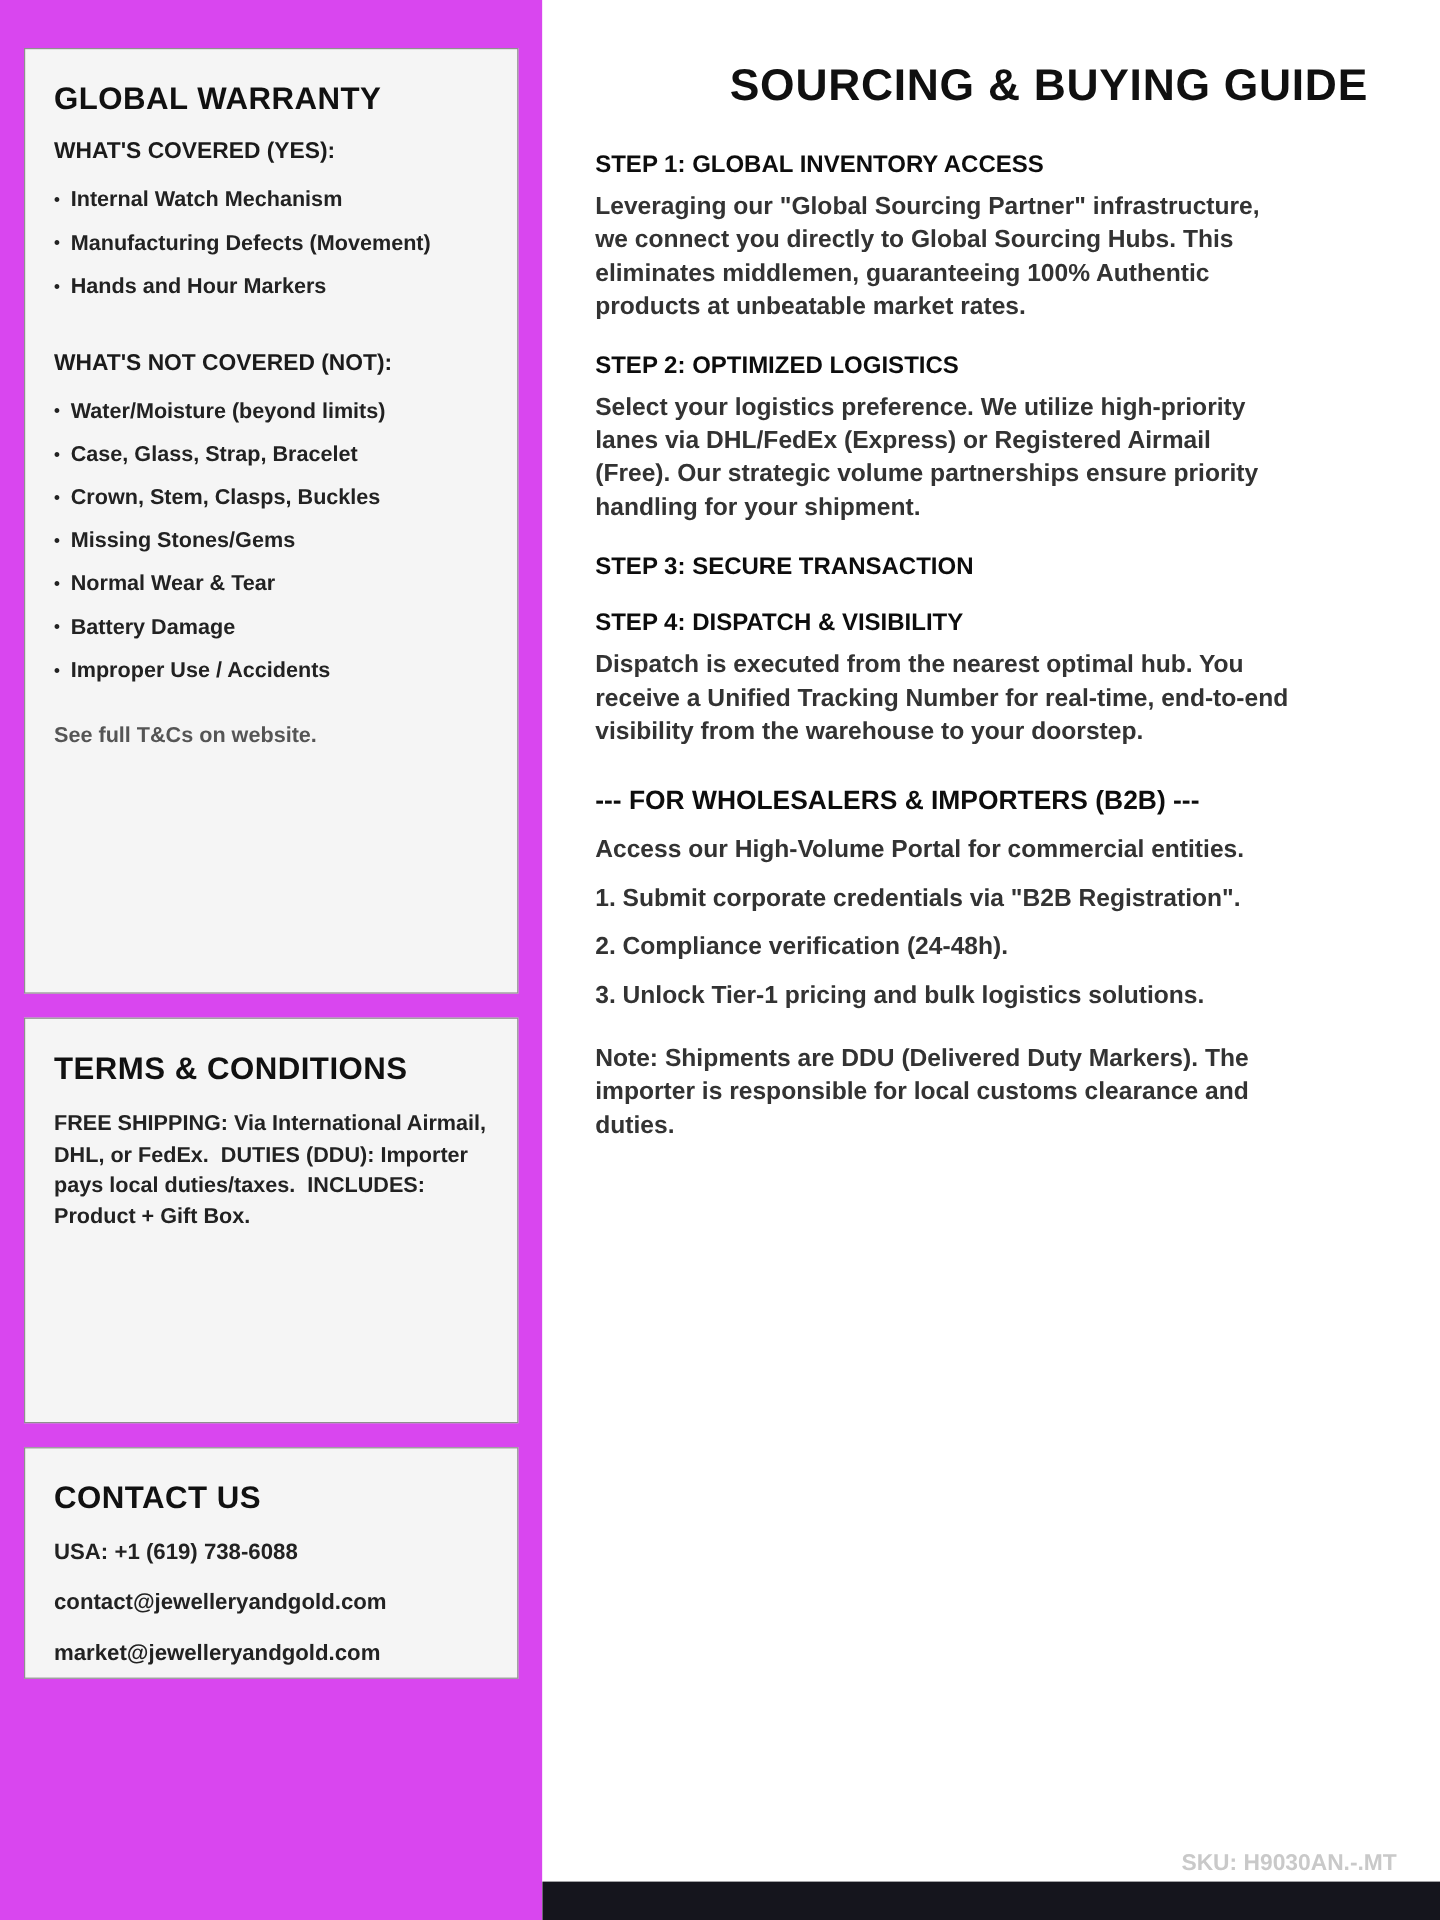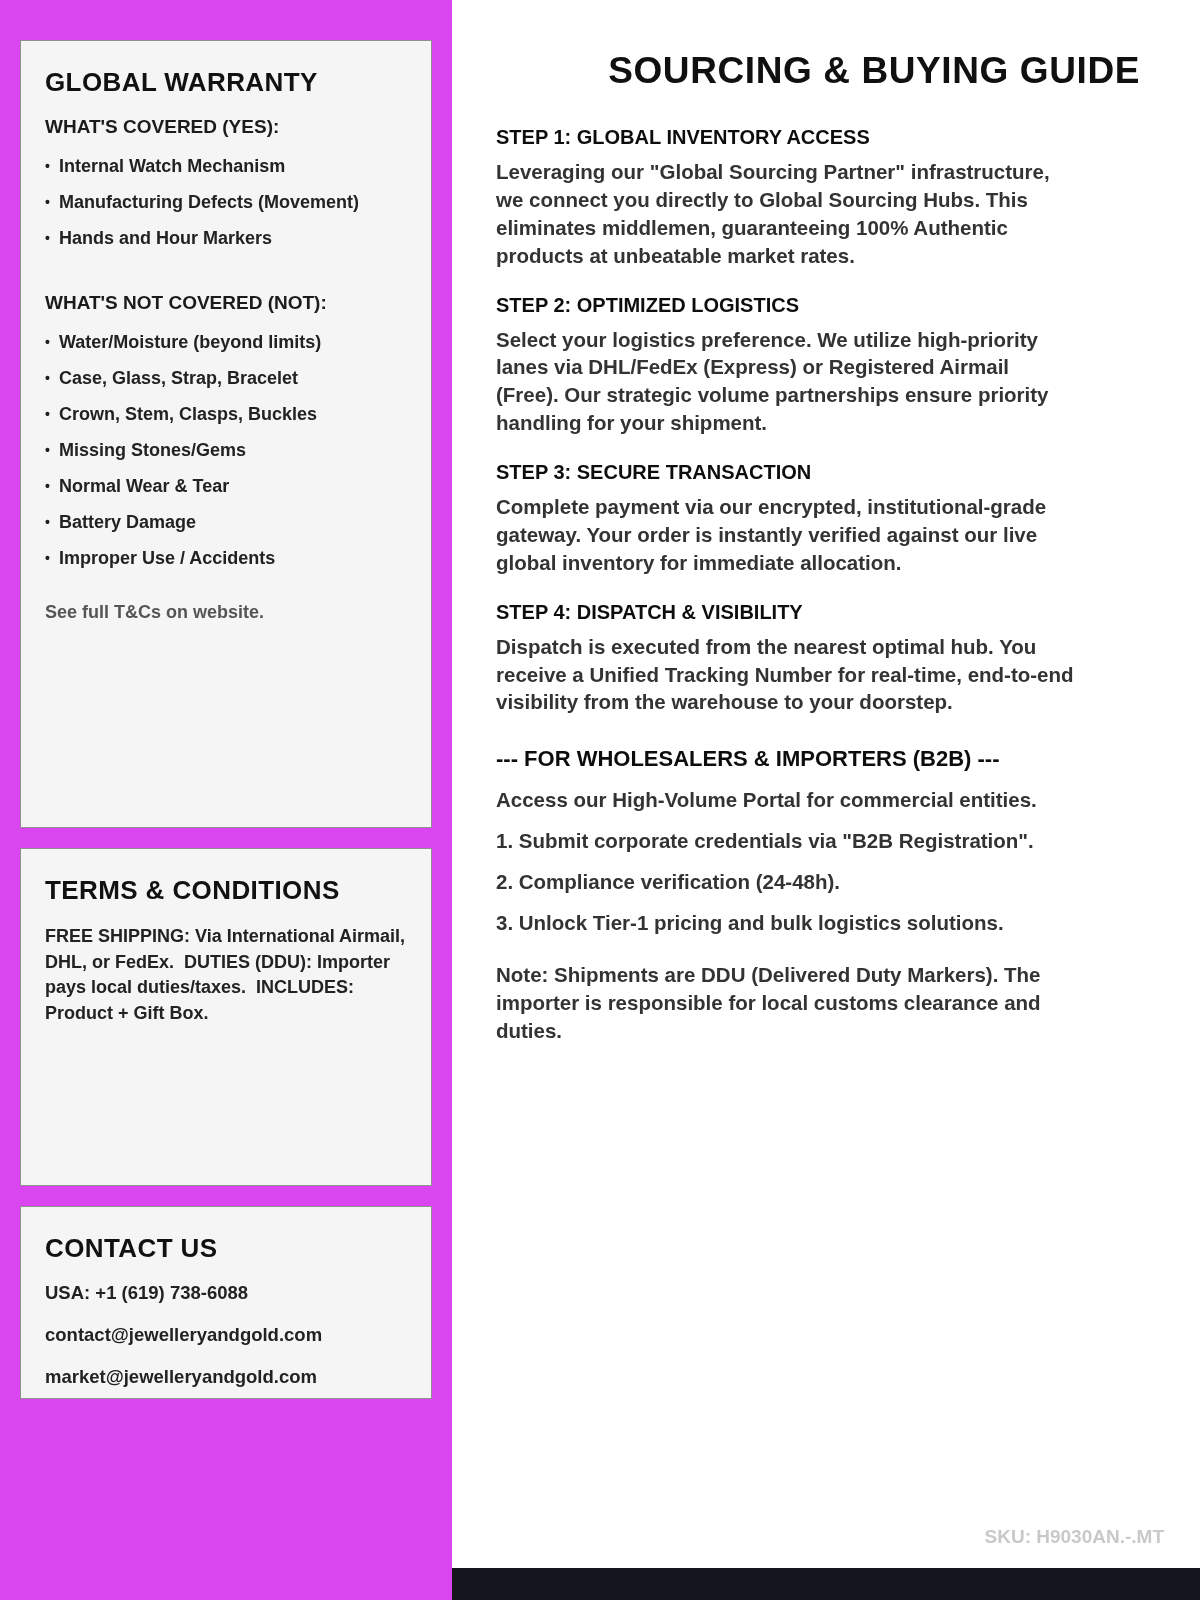--- a/index.html
+++ b/index.html
@@ -139,21 +139,21 @@
     margin-bottom: 14px;
   }
 
   .b2b p { margin-bottom: 13px; }
 
   .b2b .note { margin-top: 24px; }
 
   .sku {
     position: absolute;
     right: 36px;
-    bottom: 52px;
+    bottom: 36px;
     font-size: 19px;
     font-weight: 600;
     color: #c9c9c9;
   }
 
   .footer-bar {
     position: absolute;
     left: 0;
     right: 0;
     bottom: 0;
@@ -212,21 +212,20 @@
       <p>Leveraging our "Global Sourcing Partner" infrastructure, we connect you directly to Global Sourcing Hubs. This eliminates middlemen, guaranteeing 100% Authentic products at unbeatable market rates.</p>
     </section>
 
     <section class="step">
       <h2>STEP 2: OPTIMIZED LOGISTICS</h2>
       <p>Select your logistics preference. We utilize high-priority lanes via DHL/FedEx (Express) or Registered Airmail (Free). Our strategic volume partnerships ensure priority handling for your shipment.</p>
     </section>
 
     <section class="step">
       <h2>STEP 3: SECURE TRANSACTION</h2>
-      <p>Complete payment via our encrypted, institutional-grade gateway. Your order is instantly verified against our live global inventory for immediate allocation.</p>
     </section>
 
     <section class="step">
       <h2>STEP 4: DISPATCH &amp; VISIBILITY</h2>
       <p>Dispatch is executed from the nearest optimal hub. You receive a Unified Tracking Number for real-time, end-to-end visibility from the warehouse to your doorstep.</p>
     </section>
 
     <section class="b2b">
       <h2>--- FOR WHOLESALERS &amp; IMPORTERS (B2B) ---</h2>
       <p>Access our High-Volume Portal for commercial entities.</p>

